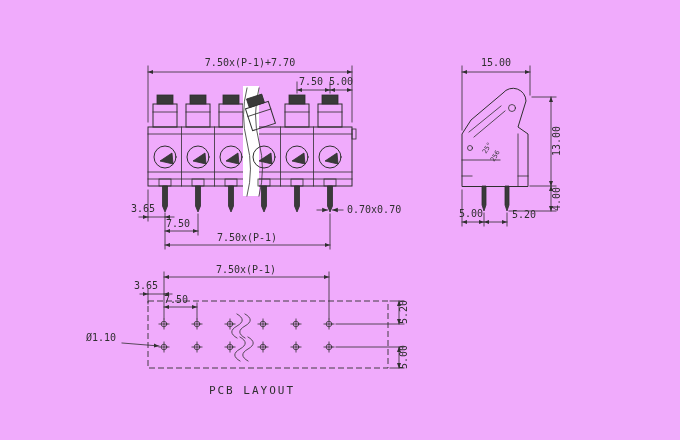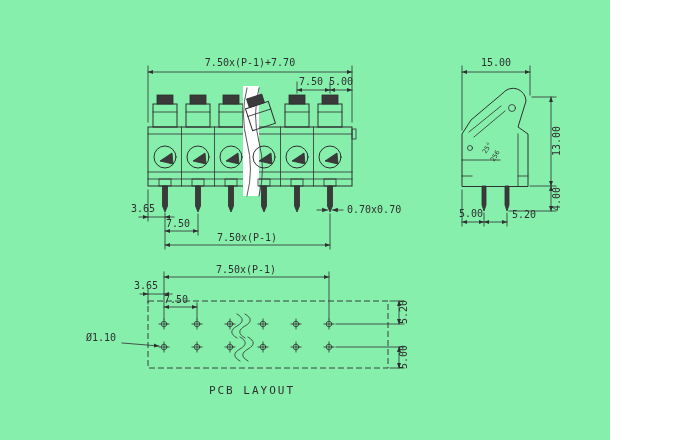--- a/index.html
+++ b/index.html
@@ -1,16 +1,16 @@
 <!DOCTYPE html>
 <html><head>
 <meta charset="utf-8">
 <style>
   html,body{margin:0;padding:0;background:#ffffff;}
-  .stage{position:relative;width:610px;height:440px;background:#86efac;overflow:hidden;
+  .stage{position:relative;width:680px;height:440px;background:#f0abfc;overflow:hidden;
          font-family:"DejaVu Sans Mono",monospace;}
   svg{display:block;}
   .ln{stroke:#2f2f2f;stroke-width:1;fill:none;stroke-linecap:square;}
   .thin{stroke:#2f2f2f;stroke-width:0.8;fill:none;stroke-linecap:square;}
   .dk{fill:#3a3a3a;stroke:#2f2f2f;stroke-width:0.8;}
   .wht{fill:#ffffff;stroke:none;}
   .dash{stroke:#2f2f2f;stroke-width:0.9;fill:none;stroke-dasharray:6 3;}
   text{font-family:"DejaVu Sans Mono",monospace;font-size:10px;fill:#2f2f2f;}
   .cap{font-size:11px;letter-spacing:2px;}
   .mark{font-size:6.5px;}

